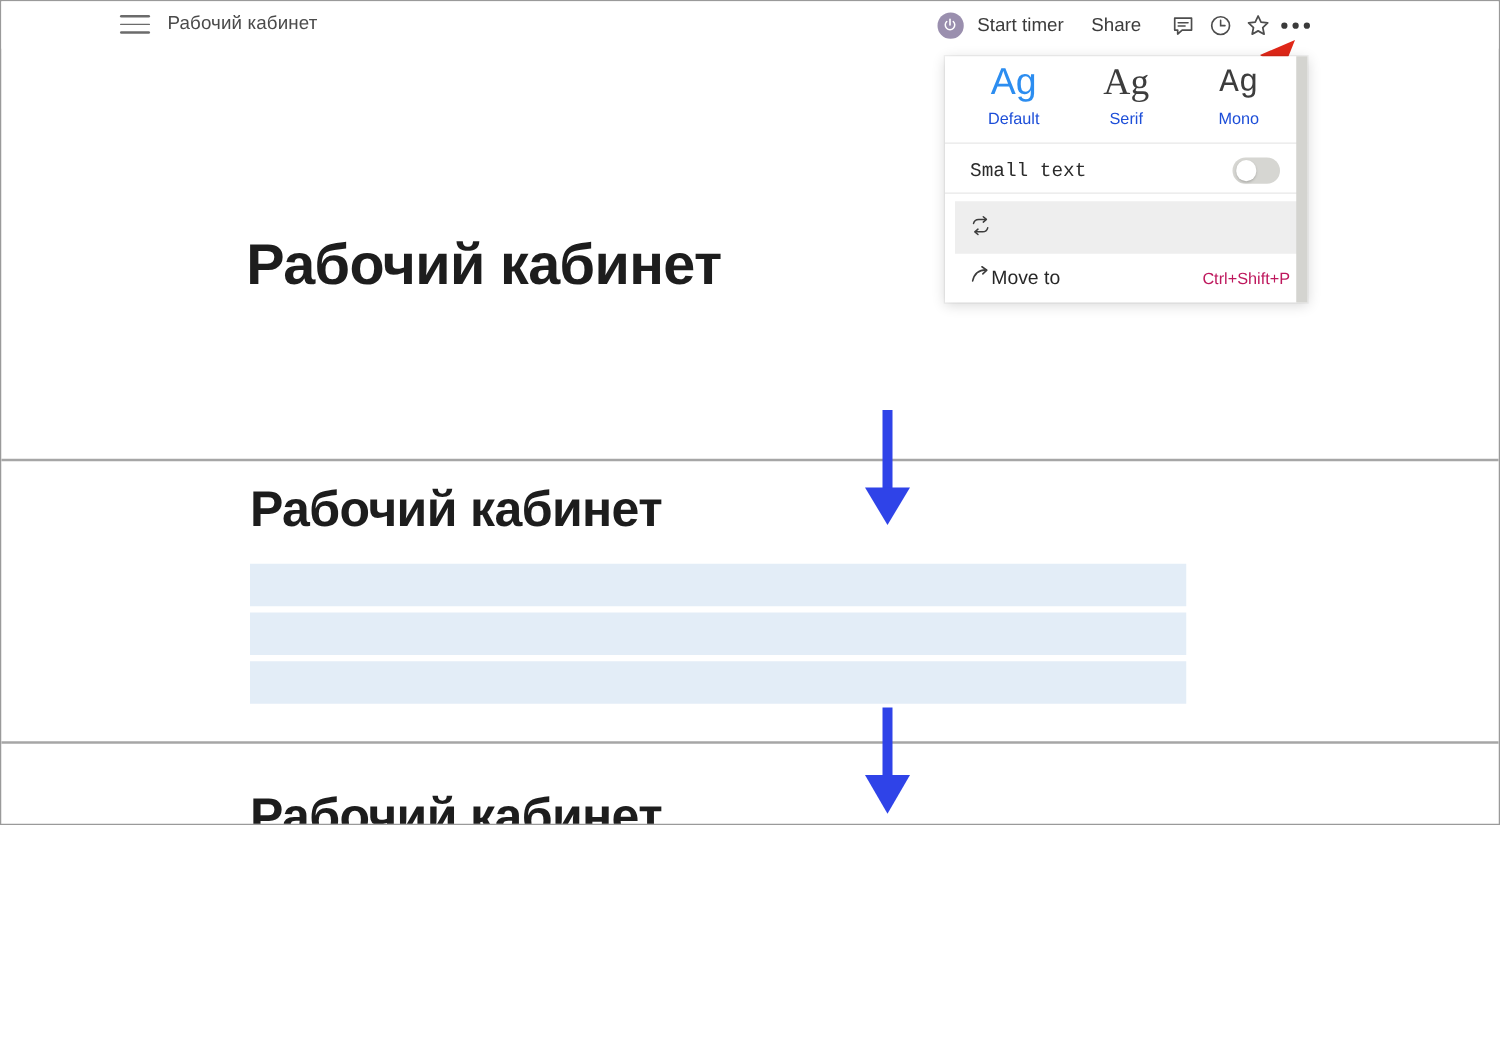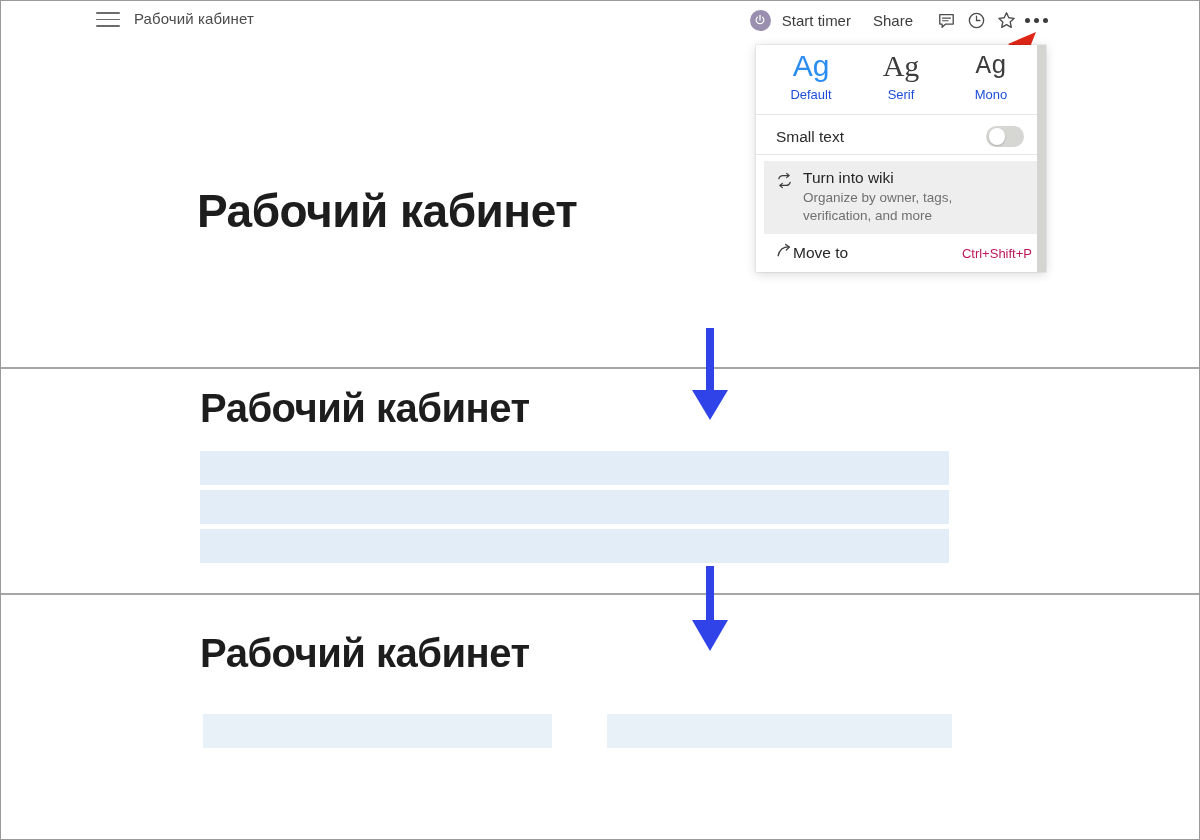--- a/index.html
+++ b/index.html
@@ -7,21 +7,21 @@
     padding: 0;
     background: #ffffff;
   }
   body {
     font-family: "Liberation Sans", sans-serif;
     -webkit-font-smoothing: antialiased;
   }
   #screen {
     position: relative;
     width: 1200px;
-    height: 840px;
+    height: 660px;
     background: #ffffff;
     overflow: hidden;
     box-sizing: border-box;
     border: 1px solid #9a9a9a;
   }
 
   .panel-divider {
     position: absolute;
     left: 0;
     width: 1198px;
@@ -163,20 +163,21 @@
     height: 1px;
     background: #e7e7e7;
     margin: 0;
   }
   .toggle-row {
     display: flex;
     align-items: center;
     justify-content: space-between;
     padding: 7px 22px 7px 20px;
     cursor: pointer;
+    font-family: Liberation Mono, monospace;
   }
   .toggle-row .tr-label { font-size: 15.5px; color: #2b2b2b; }
   .switch {
     width: 38px;
     height: 21px;
     border-radius: 11px;
     background: #d6d6d2;
     position: relative;
     flex: none;
   }
@@ -355,24 +356,20 @@
 
     <div class="wiki-item">
       <span style="padding-top:3px;">
         <svg width="17" height="17" viewBox="0 0 24 24">
           <path d="M4 9.5 A6 6 0 0 1 10 5 h8" fill="none" stroke="#3c3c3c" stroke-width="1.7" stroke-linecap="round"></path>
           <polyline points="15,2 18.5,5 15,8" fill="none" stroke="#3c3c3c" stroke-width="1.7" stroke-linecap="round" stroke-linejoin="round"></polyline>
           <path d="M20 14.5 A6 6 0 0 1 14 19 h-8" fill="none" stroke="#3c3c3c" stroke-width="1.7" stroke-linecap="round"></path>
           <polyline points="9,16 5.5,19 9,22" fill="none" stroke="#3c3c3c" stroke-width="1.7" stroke-linecap="round" stroke-linejoin="round"></polyline>
         </svg>
       </span>
-      <span>
-        <div class="wiki-title">Turn into wiki</div>
-        <div class="wiki-sub">Organize by owner, tags, verification, and more</div>
-      </span>
     </div>
 
     <div class="menu-item">
       <span>
         <svg width="17" height="17" viewBox="0 0 24 24">
           <path d="M3 18 C5 9 11 5.5 18 5.5" fill="none" stroke="#3c3c3c" stroke-width="1.8" stroke-linecap="round"></path>
           <polyline points="13.5,2 19,5.8 14.5,10" fill="none" stroke="#3c3c3c" stroke-width="1.8" stroke-linecap="round" stroke-linejoin="round"></polyline>
         </svg>
       </span>
       <span class="mi-label">Move to</span>

